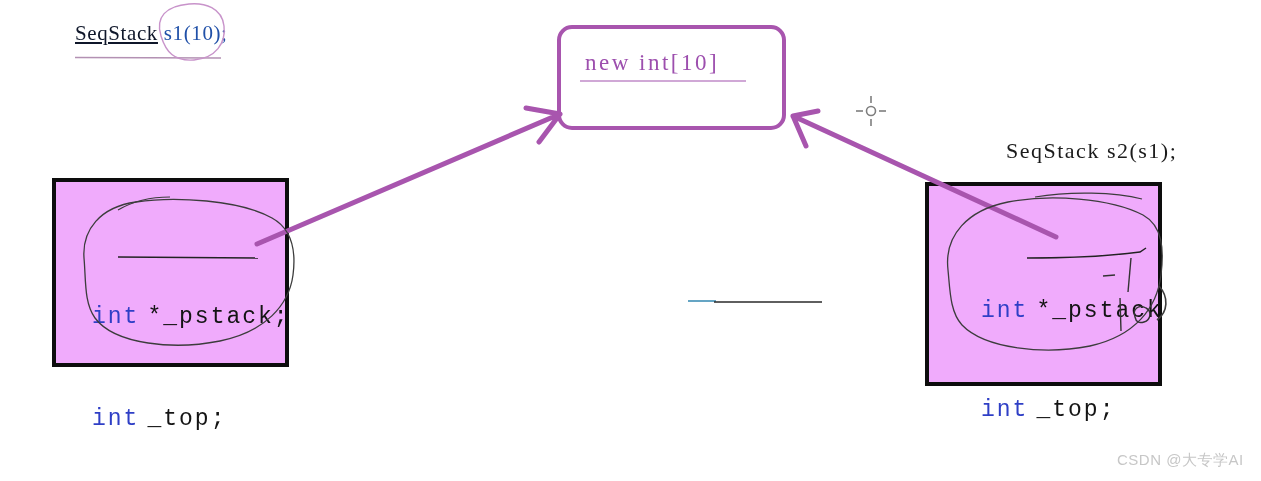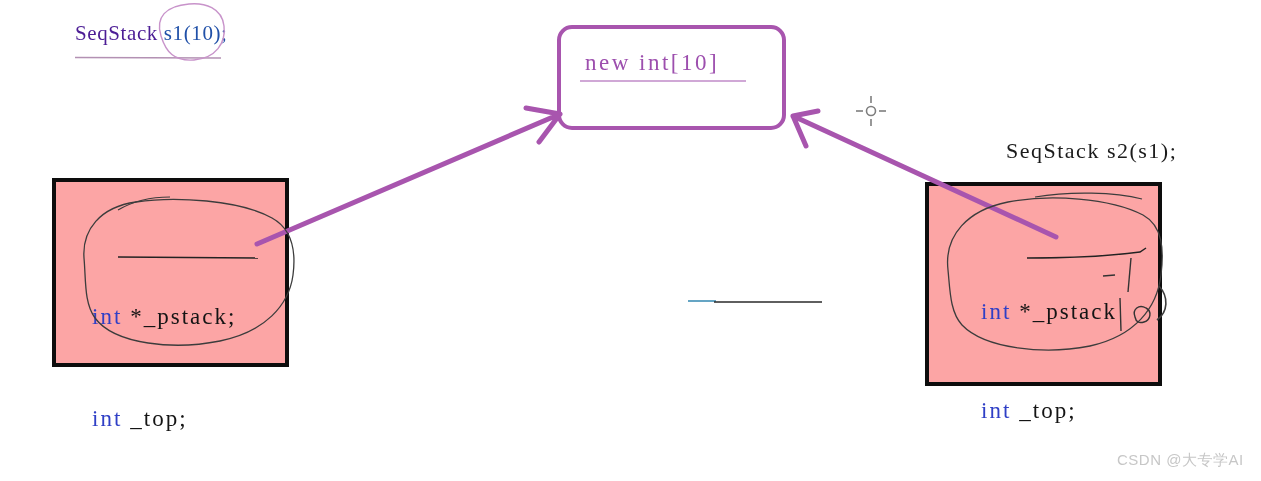--- a/index.html
+++ b/index.html
@@ -4,21 +4,21 @@
 <style>
   * { margin:0; padding:0; box-sizing:border-box; }
   body { background:#ffffff; }
   .canvas {
     position:relative; width:1261px; height:481px; background:#ffffff;
     font-family:"Liberation Serif", serif; overflow:hidden;
   }
   .abs { position:absolute; }
 
   
-  .teal  { color:#4c1d95; }
+  .teal  { color:#0f172a;text-decoration:underline; }
   .navy  { color:#2050a8; }
   .kw    { color:#2f3fc6; }
   .dark  { color:#1b1b1b; }
   .purple-text { color:#9d4fae; }
 
   
   .decl-s1 { left:75px; top:21px; font-size:21px; letter-spacing:0.6px; white-space:pre; }
 
   
   .heap-box {
@@ -31,21 +31,21 @@
   }
 
   
   .decl-s2 { left:1006px; top:138px; font-size:22px; letter-spacing:1.5px; color:#1b1b1b; white-space:pre; }
 
   
   .assign { left:609px; top:268px; font-size:23px; letter-spacing:1.5px; white-space:pre; }
   .assign .dark { color:#1f2530; }
 
   
-  .stack-box { border:4px solid #0d0d0d; background:#fca5a5; }
+  .stack-box { border:4px solid #0d0d0d; background:#f0abfc;font-family:Liberation Mono, monospace; }
   .stack-s1  { left:52px;  top:178px; width:237px; height:189px; }
   .stack-s2  { left:925px; top:182px; width:237px; height:204px; }
   .members   { position:absolute; font-size:23px; letter-spacing:2px; white-space:pre; }
   .stack-s1 .members { left:36px; top:50px; line-height:34px; }
   .stack-s2 .members { left:52px; top:43px; line-height:33px; }
   .member-row .mem { color:#141414; margin-left:8px; }
 
   
   .overlay { position:absolute; left:0; top:0; width:1261px; height:481px; pointer-events:none; }
 

